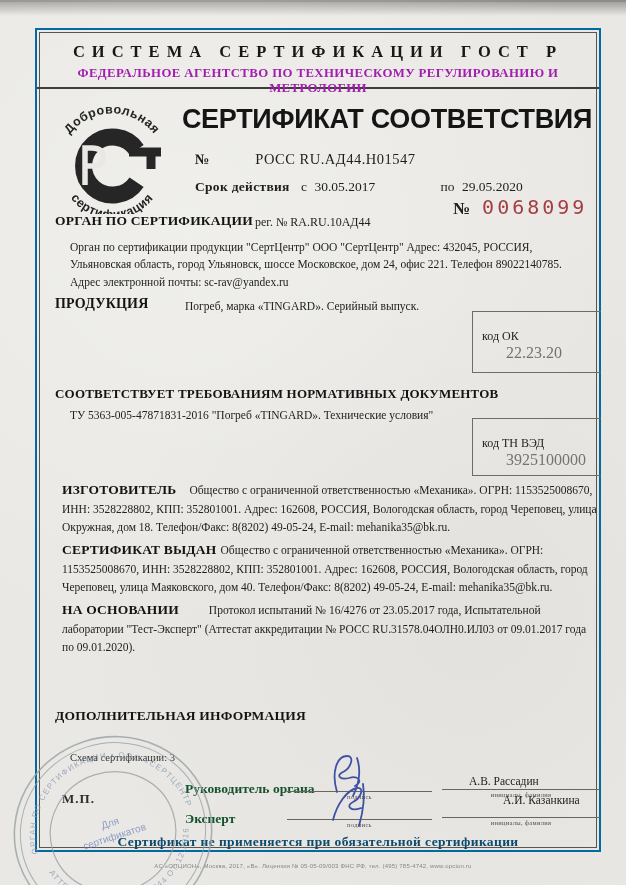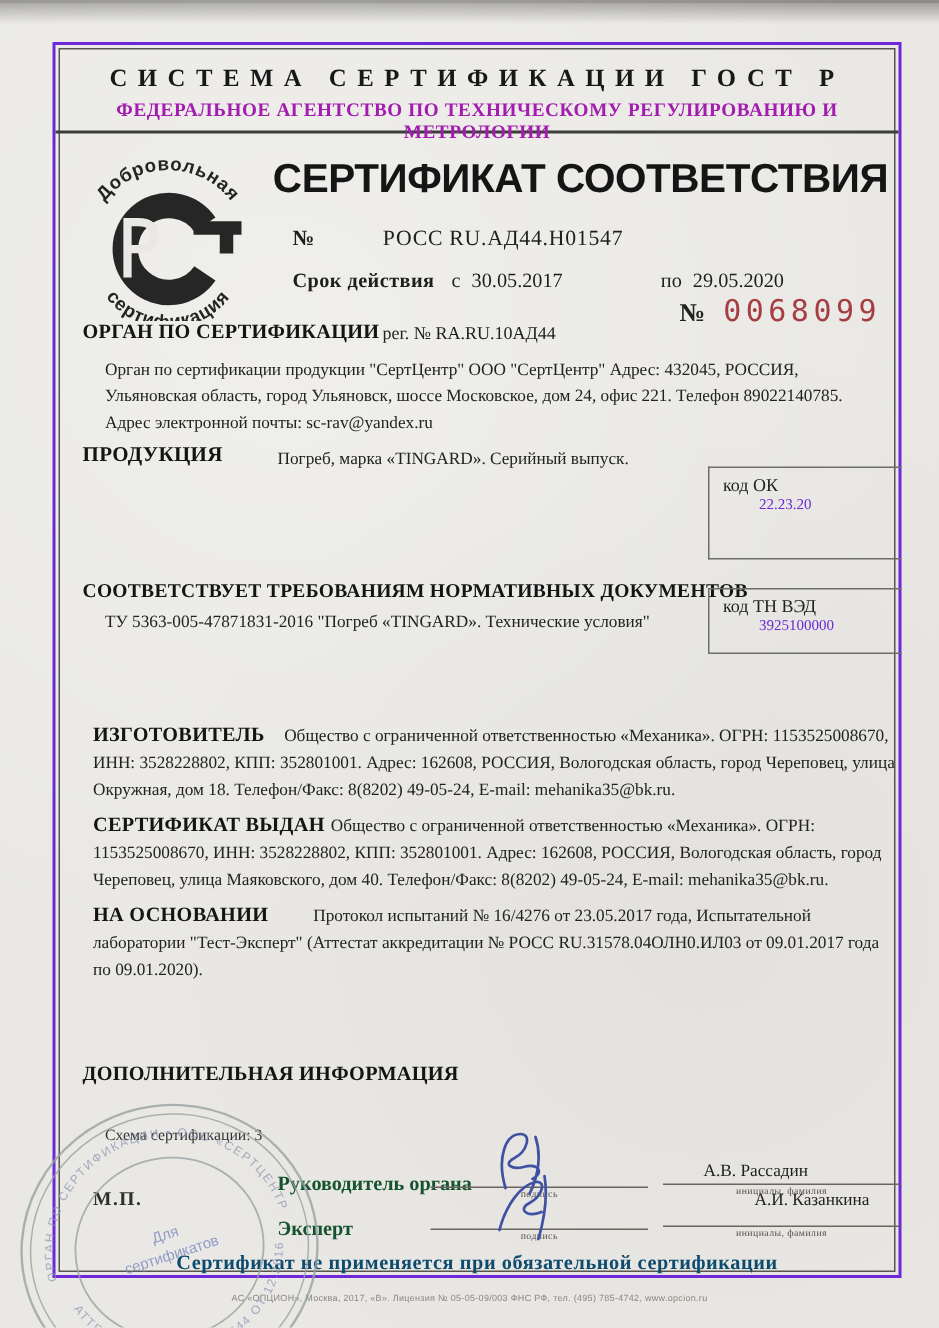--- a/index.html
+++ b/index.html
@@ -11,21 +11,21 @@
     color:#1e1e1e;
     overflow:hidden;
   }
   .top-shade { position:absolute; top:0; left:0; width:626px; height:16px;
     background:linear-gradient(#a3a29e, rgba(233,232,228,0)); border-top:2px solid #8d8c88; }
   .paper-tint { position:absolute; inset:0;
     background:radial-gradient(circle at 30% 25%, rgba(255,255,255,.30), transparent 55%),
                radial-gradient(circle at 75% 70%, rgba(214,213,208,.35), transparent 50%); }
 
   .frame { position:absolute; left:35px; top:28px; width:566px; height:824px;
-    border:2px solid #6d28d9; }
+    border:2px solid #0369a1; }
   .frame-inner { position:absolute; inset:2px; border:1px solid #56564f; pointer-events:none; }
 
   .header { position:absolute; top:0; left:0; right:0; height:59px;
     border-bottom:2px solid #3d3d3b; text-align:center; }
   .h1 { margin-top:12px; font-weight:bold; font-size:16.5px; letter-spacing:7px; color:#181818; }
   .h2 { margin-top:4px; font-weight:bold; font-size:12.8px; letter-spacing:.4px; color:#a21caf; }
 
   .abs { position:absolute; }
 
   .cert-title { left:138px; top:74px; width:424px; text-align:center;
@@ -52,23 +52,23 @@
 
   .organ-label { left:18px; top:183px; }
   .organ-reg   { left:218px; top:185px; font-size:12px; }
   .organ-body  { left:33px; top:209px; width:522px; }
 
   .prod-label { left:18px; top:266px; font-size:14px; }
   .prod-body  { left:148px; top:268px; width:280px; }
 
   .code-box { border:1px solid #6d6d66; border-right:none; background:transparent; }
   .code-ok  { left:435px; top:281px; width:129px; height:62px; }
-  .code-tnved { left:435px; top:362px; width:129px; height:44px; }
-  .code-box .cl { font-size:12px; padding:4px 0 0 9px; color:#222; }
-  .code-box .cv { font-size:10px; margin-left:33px; color:#6d28d9; }
+  .code-tnved { left:435px; top:388px; width:129px; height:58px; }
+  .code-box .cl { font-size:12px; padding:4px 0 0 9px; color:#222;margin-top:13px; }
+  .code-box .cv { font-size:16px; margin-left:33px; color:#737373; }
 
   .conf-label { left:18px; top:356px; font-size:13px; }
   .conf-body  { left:33px; top:377px; width:400px; }
 
   .hang { left:25px; width:538px; font-size:11.5px; line-height:1.55; color:#222; }
   .hang .hl { font-weight:bold; font-size:13.5px; color:#141414; letter-spacing:.2px; }
   .p-manuf  { top:450px; } .p-manuf .hl { margin-right:13px; }
   .p-issued { top:510px; } .p-issued .hl { margin-right:4px; }
   .p-basis  { top:570px; } .p-basis .hl { margin-right:30px;text-align:right; }
 

